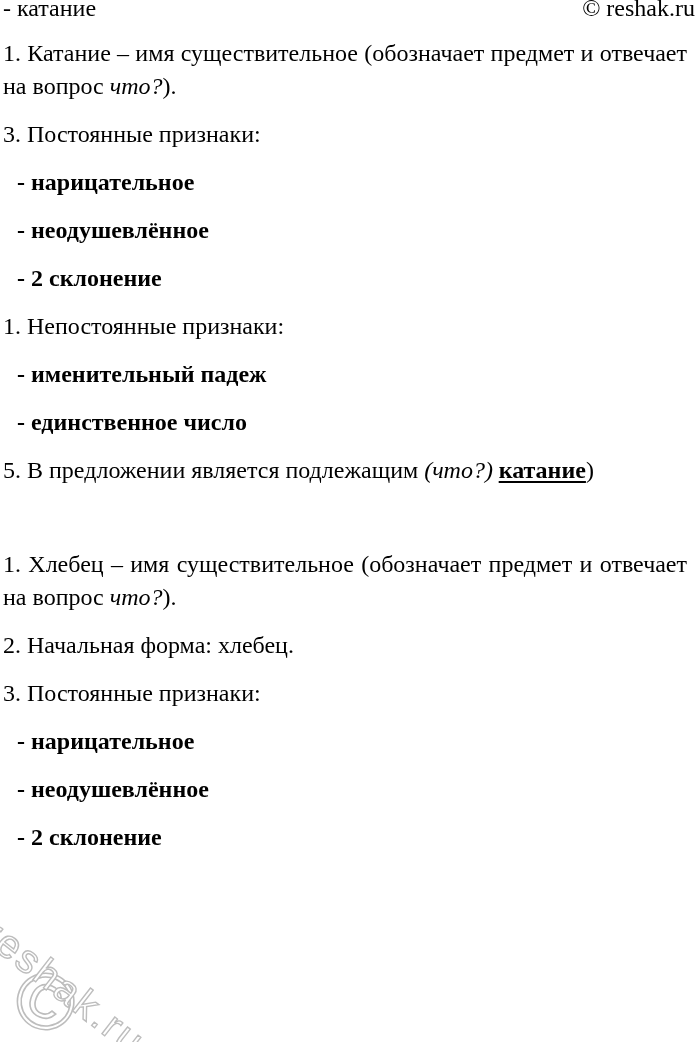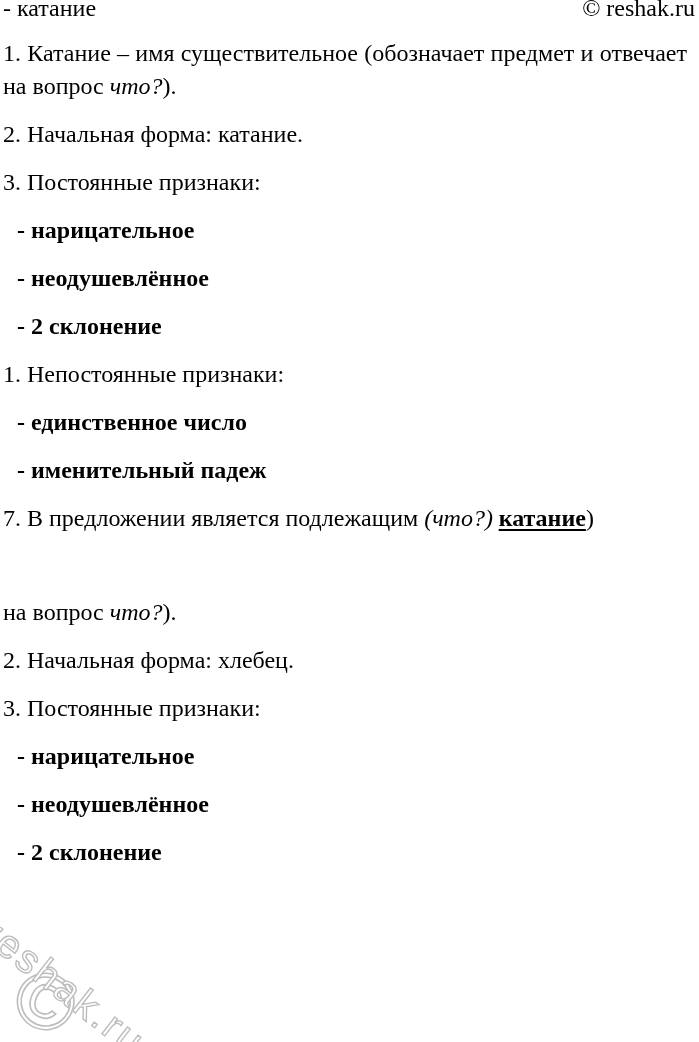--- a/index.html
+++ b/index.html
@@ -76,39 +76,39 @@
     <div class="header-row">
       <span>- катание</span>
       <span>© reshak.ru</span>
     </div>
 
     <div class="para">
       <div class="line jline">1. Катание – имя существительное (обозначает предмет и отвечает</div>
       <div class="line"><span>на вопрос </span><i>что?</i><span>).</span></div>
     </div>
 
-    <div class="para line">2. Начальная форма: катание.</div>
 
     <div class="para line">3. Постоянные признаки:</div>
 
     <div class="para line indent">- нарицательное</div>
     <div class="para line indent">- неодушевлённое</div>
     <div class="para line indent">- 2 склонение</div>
 
     <div class="para line">1. Непостоянные признаки:</div>
 
+    <div class="para line indent">- именительный падеж</div>
     <div class="para line indent">- единственное число</div>
-    <div class="para line indent">- именительный падеж</div>
 
-    <div class="para line"><span>7. В предложении является подлежащим </span><i class="sp">(что?)</i><u>катание</u><span>)</span></div>
+    <div class="para line"><span>5. В предложении является подлежащим </span><i class="sp">(что?)</i><u>катание</u><span>)</span></div>
 
     <div class="gap-block"></div>
 
 
     <div class="para">
+      <div class="line jline">1. Хлебец – имя существительное (обозначает предмет и отвечает</div>
       <div class="line"><span>на вопрос </span><i>что?</i><span>).</span></div>
     </div>
 
     <div class="para line">2. Начальная форма: хлебец.</div>
 
     <div class="para line">3. Постоянные признаки:</div>
 
     <div class="para line indent">- нарицательное</div>
     <div class="para line indent">- неодушевлённое</div>
     <div class="para line indent">- 2 склонение</div>

